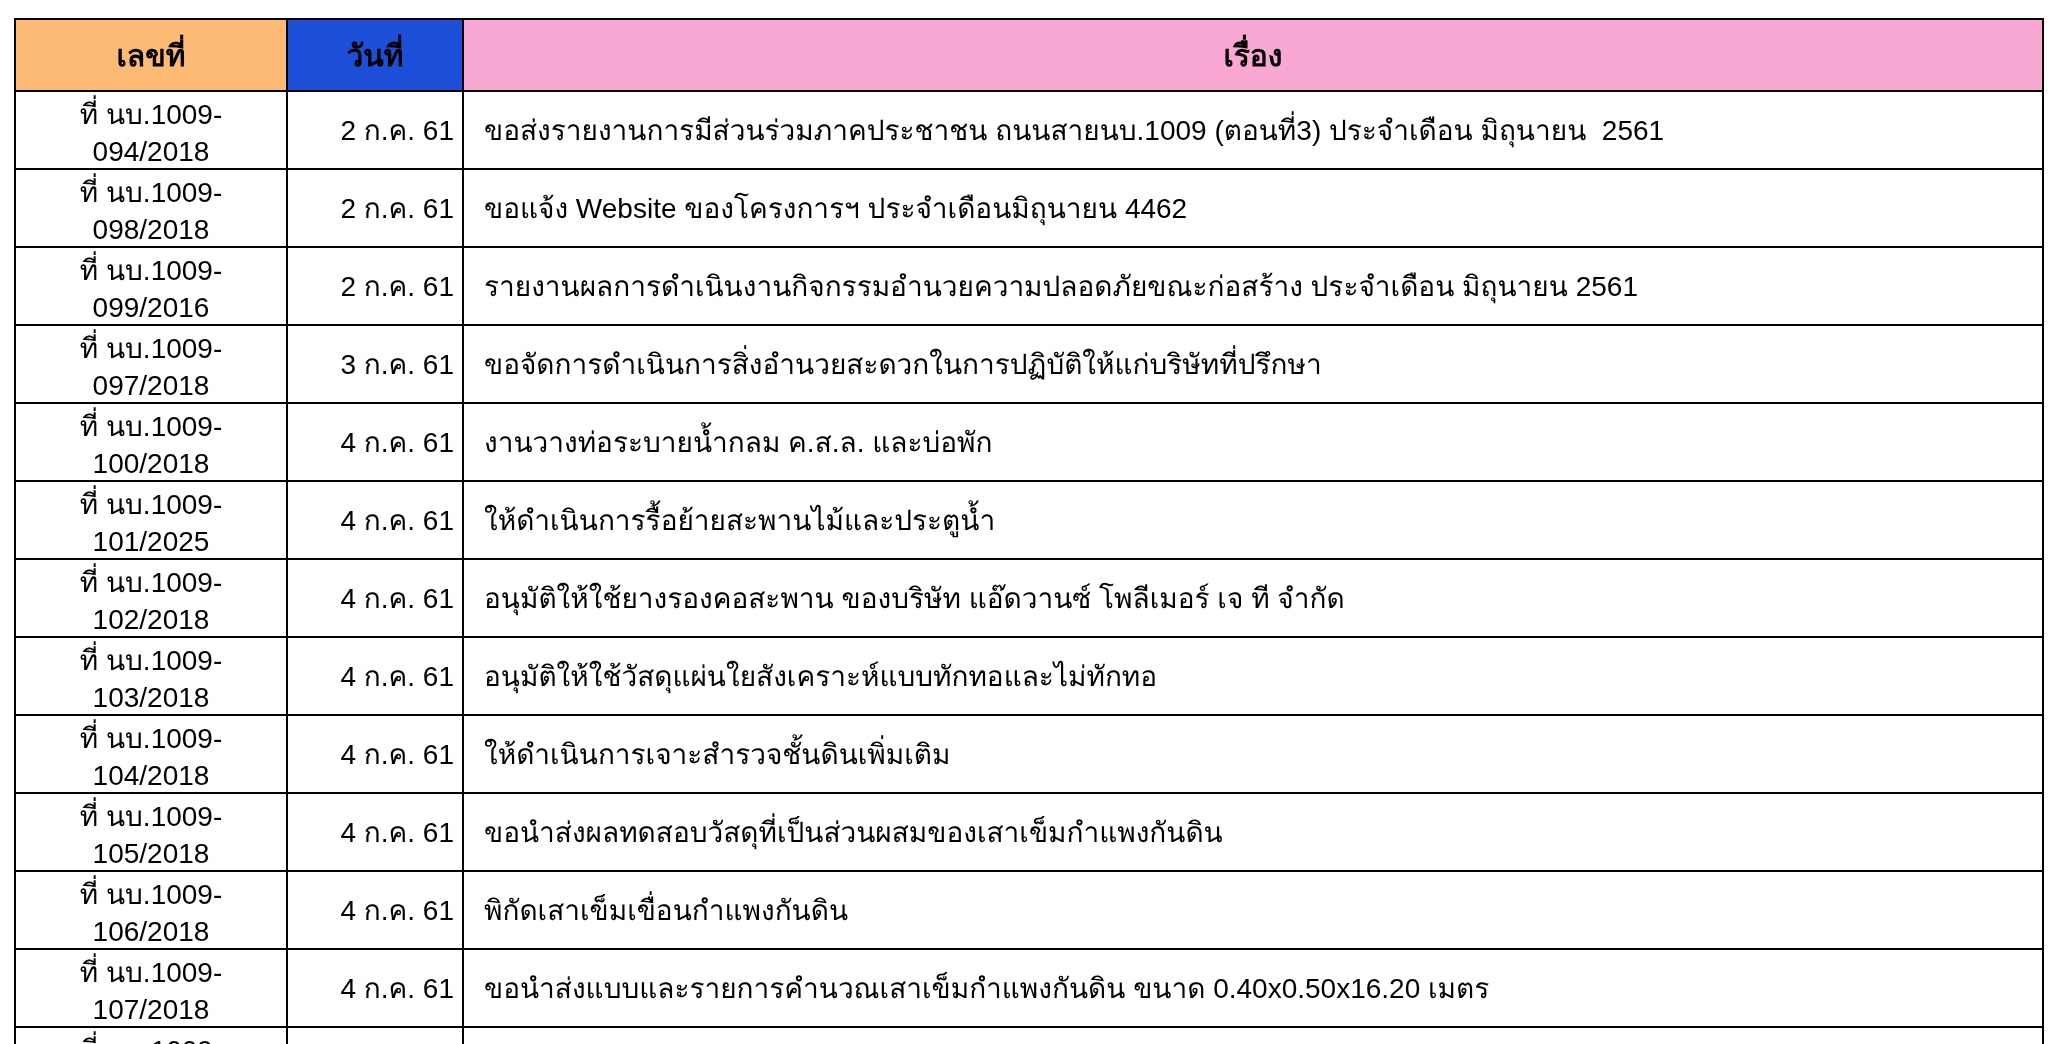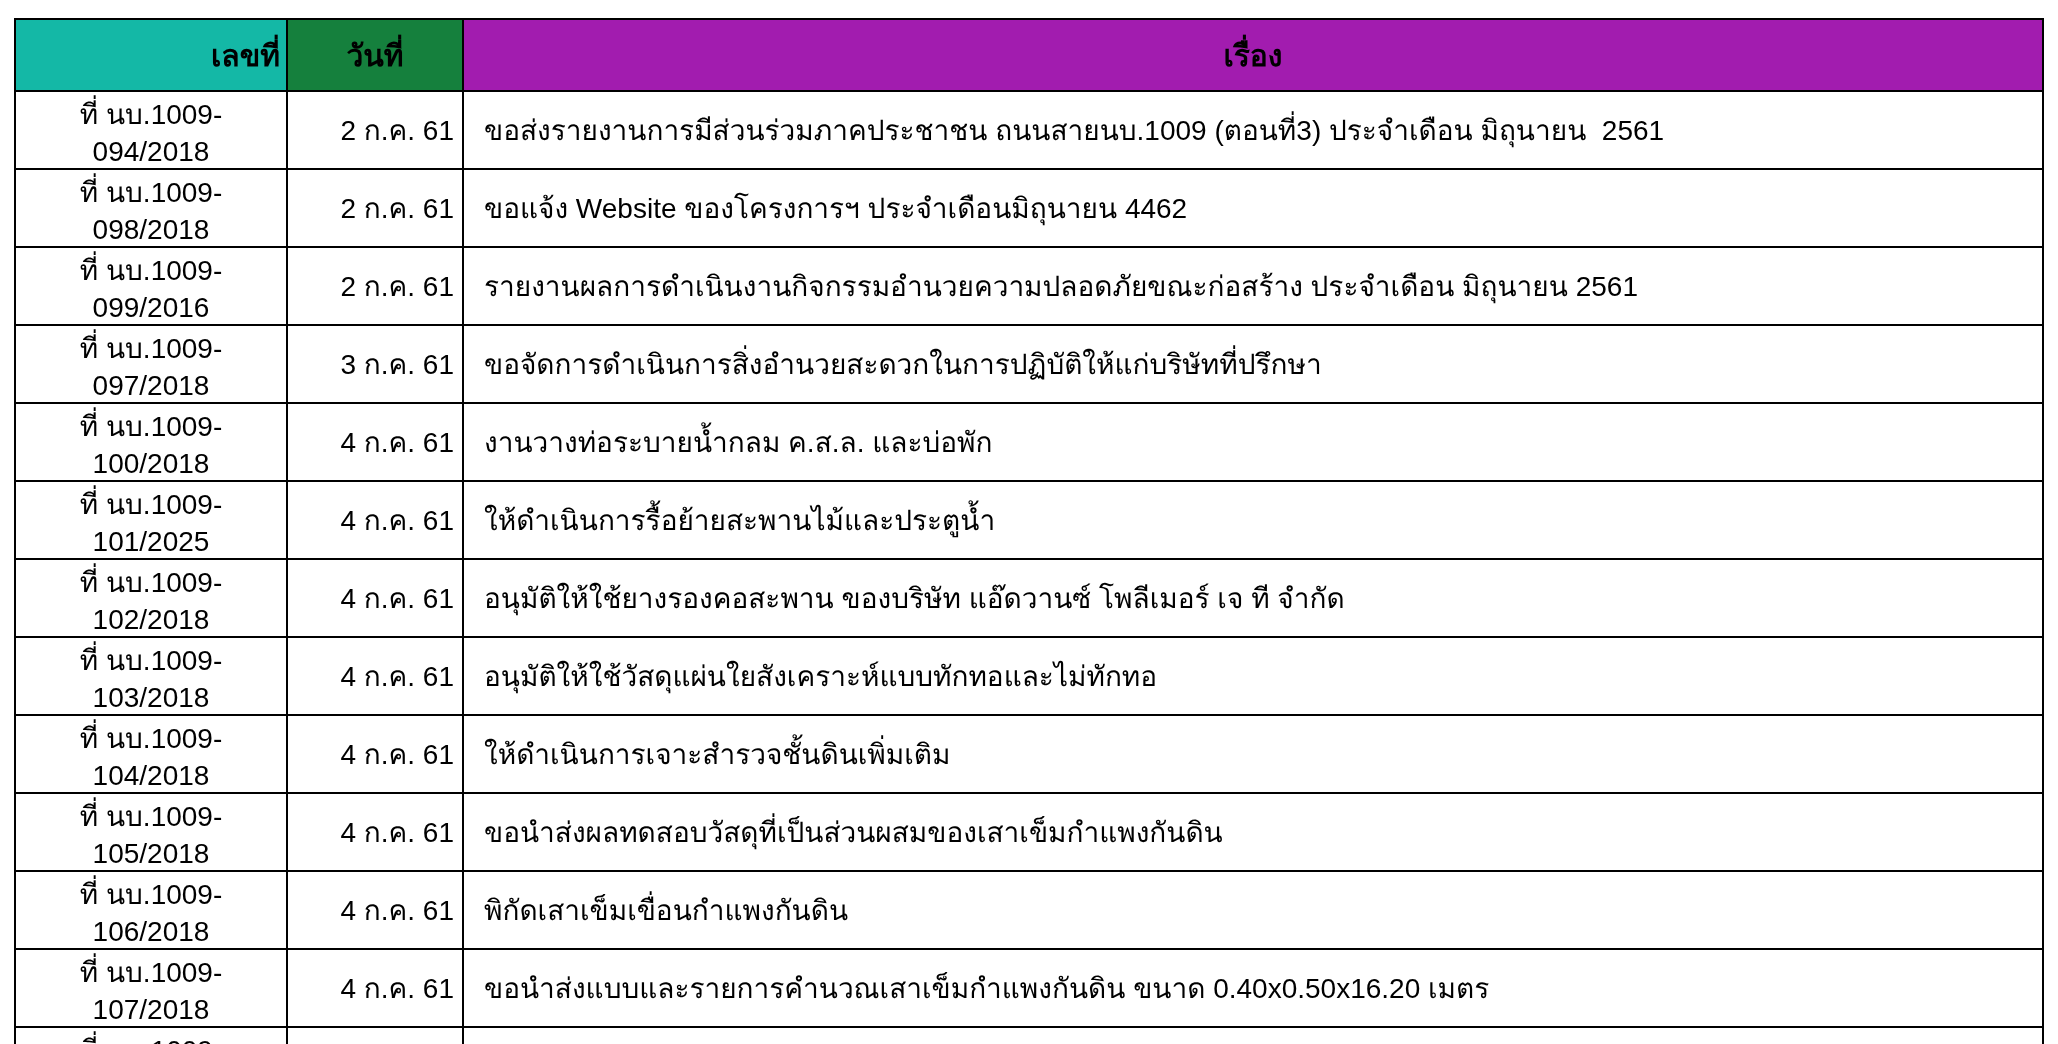--- a/index.html
+++ b/index.html
@@ -58,23 +58,23 @@
 <body>
 
 <table class="doc-table">
   <colgroup>
     <col class="c-number">
     <col class="c-date">
     <col class="c-subject">
   </colgroup>
   <thead>
     <tr>
-      <th class="header-cell" style="background: #14b8a6; color: rgb(0, 0, 0); text-align: right;">เลขที่</th>
-      <th class="header-cell" style="background: #15803d; color: rgb(0, 0, 0);">วันที่</th>
-      <th class="header-cell" style="background: #a21caf; color: rgb(0, 0, 0);">เรื่อง</th>
+      <th class="header-cell" style="background: #fdba74; color: rgb(0, 0, 0);">เลขที่</th>
+      <th class="header-cell" style="background: #1d4ed8; color: rgb(0, 0, 0);">วันที่</th>
+      <th class="header-cell" style="background: #f9a8d4; color: rgb(0, 0, 0);">เรื่อง</th>
     </tr>
   </thead>
   <tbody id="table-body">
   <tr>
     <td class="cell-number">ที่ นบ.1009-094/2018</td>
     <td class="cell-date">2 ก.ค. 61</td>
     <td class="cell-subject">ขอส่งรายงานการมีส่วนร่วมภาคประชาชน ถนนสายนบ.1009 (ตอนที่3) ประจำเดือน มิถุนายน  2561</td>
   </tr>
 
   <tr>

